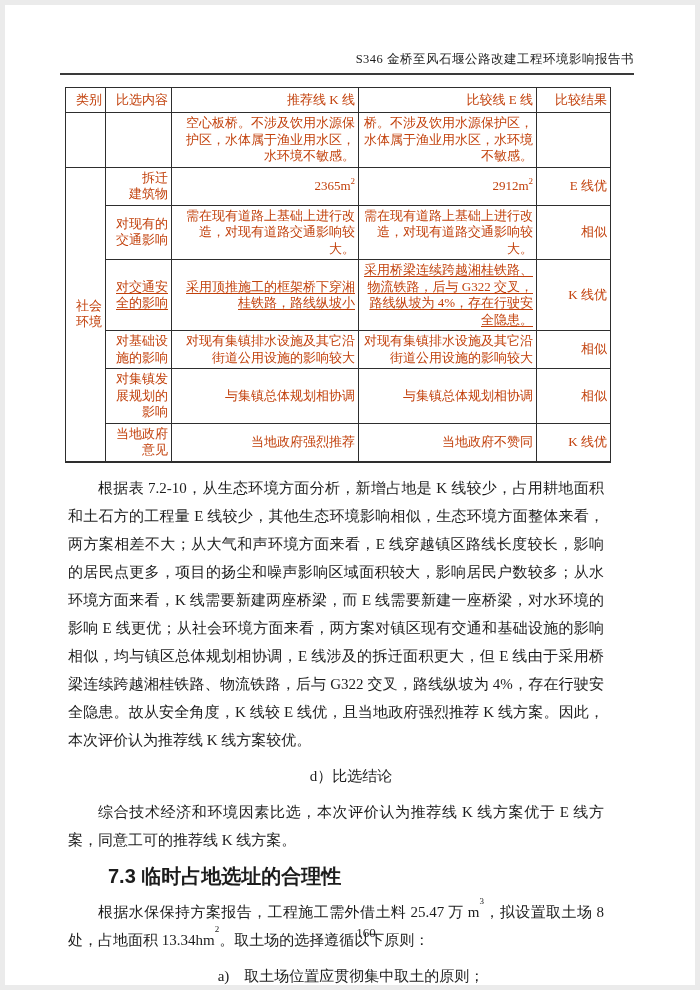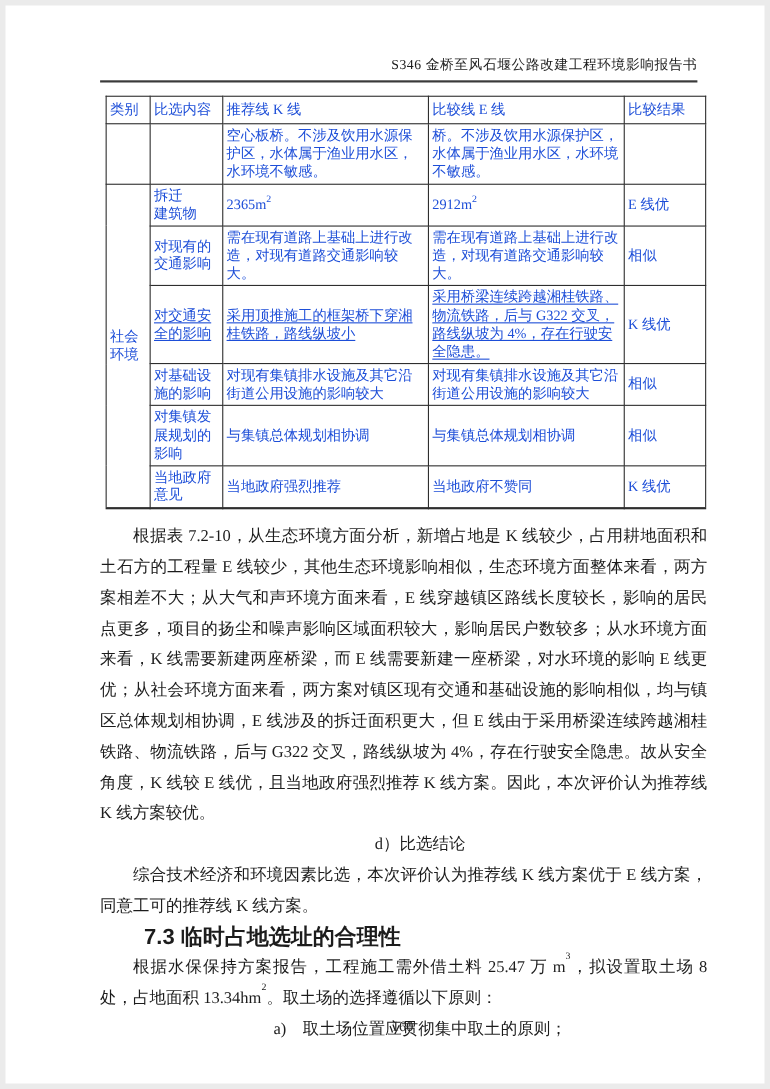--- a/index.html
+++ b/index.html
@@ -7,40 +7,40 @@
   .page {
     position:relative;
     width:700px; height:990px;
     box-sizing:border-box;
     background:#ffffff;
     border:5px solid #ebebeb;
     font-family:"Liberation Serif","DejaVu Serif",serif;
     color:#1c1c1c;
     overflow:hidden;
   }
-  .content { padding:46px 61px 0 86px; }
+  .content { padding:46px 61px 0 55px; }
 
   
   .doc-header {
     text-align:right;
     font-size:12.5px;
     letter-spacing:0.5px;
     padding-bottom:5px;
     border-bottom:2px solid #3a3a3a;
   }
 
   
   table.cmp {
     margin:12px 0 0 5px;
     border-collapse:collapse;
     table-layout:fixed;
     width:545px;
     font-size:13px;
-    text-align:left;
-    color:#1d4ed8;
+    text-align:right;
+    color:#c2410c;
   }
   table.cmp th, table.cmp td {
     border:1px solid #2e2e2e;
     padding:2px 3px;
     line-height:16.5px;
     vertical-align:middle;
     font-weight:normal;
     overflow:hidden;
   }
   table.cmp { border-bottom:2px solid #2e2e2e; }
@@ -57,21 +57,21 @@
   sup { font-size:9px; line-height:1; vertical-align:top; position:relative; top:-1px; }
 
   
   .body-text {
     margin-top:11px;
     width:552px;
     font-size:15px;
     line-height:28px;
     text-align:justify;
   }
-  .body-text p { margin:0; text-indent:2em; }
+  .body-text p { margin:8px; text-indent:2em; }
   .item { text-indent:1.55em; text-align:center; }
   .h73 {
     font-family:"Liberation Sans","DejaVu Sans",sans-serif;
     font-weight:bold;
     font-size:20px;
     text-indent:0.85em;
     text-align:left;
   }
   .h731 { text-indent:0.8em; text-align:left; }
   .h731 .num { margin-right:0.7em; }

